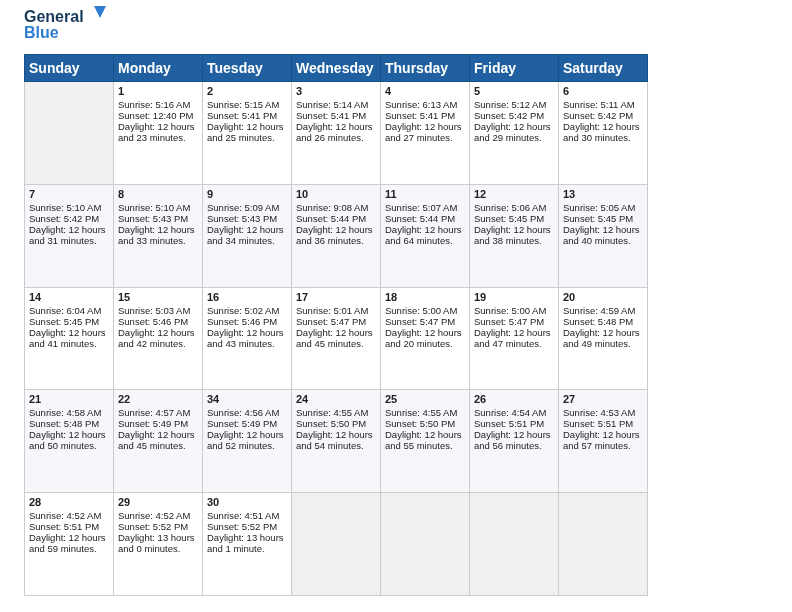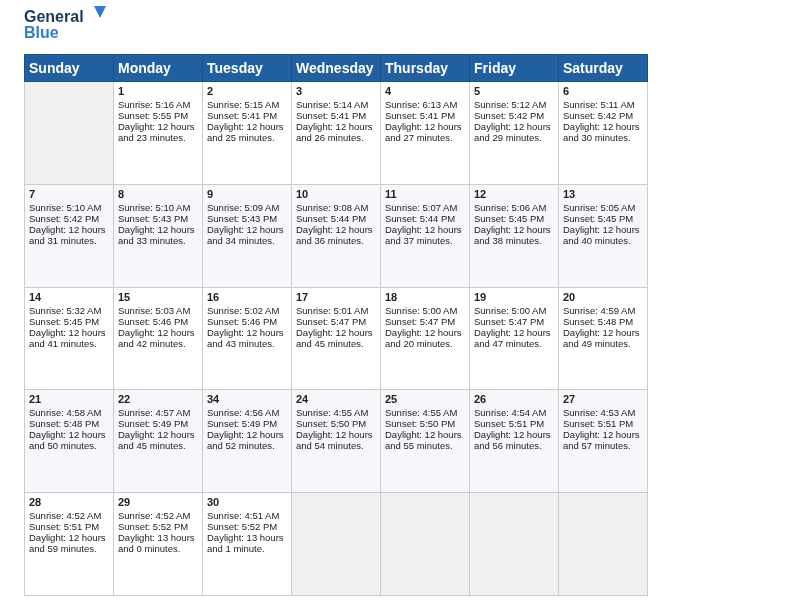--- a/index.html
+++ b/index.html
@@ -107,21 +107,21 @@
           <th>Friday</th>
           <th>Saturday</th>
         </tr>
     </thead>
     <tbody id="calendar-body">
     <tr>
           <td class="empty-cell"></td>
           <td>
             <span class="day-num">1</span>
             <div>Sunrise: 5:16 AM</div>
-            <div>Sunset: 5:55 PM</div>
+            <div>Sunset: 12:40 PM</div>
             <div>Daylight: 12 hours</div>
             <div>and 23 minutes.</div>
           </td>
           <td>
             <span class="day-num">2</span>
             <div>Sunrise: 5:15 AM</div>
             <div>Sunset: 5:41 PM</div>
             <div>Daylight: 12 hours</div>
             <div>and 25 minutes.</div>
           </td>
@@ -181,41 +181,41 @@
             <div>Sunrise: 9:08 AM</div>
             <div>Sunset: 5:44 PM</div>
             <div>Daylight: 12 hours</div>
             <div>and 36 minutes.</div>
           </td>
           <td>
             <span class="day-num">11</span>
             <div>Sunrise: 5:07 AM</div>
             <div>Sunset: 5:44 PM</div>
             <div>Daylight: 12 hours</div>
-            <div>and 37 minutes.</div>
+            <div>and 64 minutes.</div>
           </td>
           <td>
             <span class="day-num">12</span>
             <div>Sunrise: 5:06 AM</div>
             <div>Sunset: 5:45 PM</div>
             <div>Daylight: 12 hours</div>
             <div>and 38 minutes.</div>
           </td>
           <td>
             <span class="day-num">13</span>
             <div>Sunrise: 5:05 AM</div>
             <div>Sunset: 5:45 PM</div>
             <div>Daylight: 12 hours</div>
             <div>and 40 minutes.</div>
           </td>
         </tr>
         <tr>
           <td>
             <span class="day-num">14</span>
-            <div>Sunrise: 5:32 AM</div>
+            <div>Sunrise: 6:04 AM</div>
             <div>Sunset: 5:45 PM</div>
             <div>Daylight: 12 hours</div>
             <div>and 41 minutes.</div>
           </td>
           <td>
             <span class="day-num">15</span>
             <div>Sunrise: 5:03 AM</div>
             <div>Sunset: 5:46 PM</div>
             <div>Daylight: 12 hours</div>
             <div>and 42 minutes.</div>

